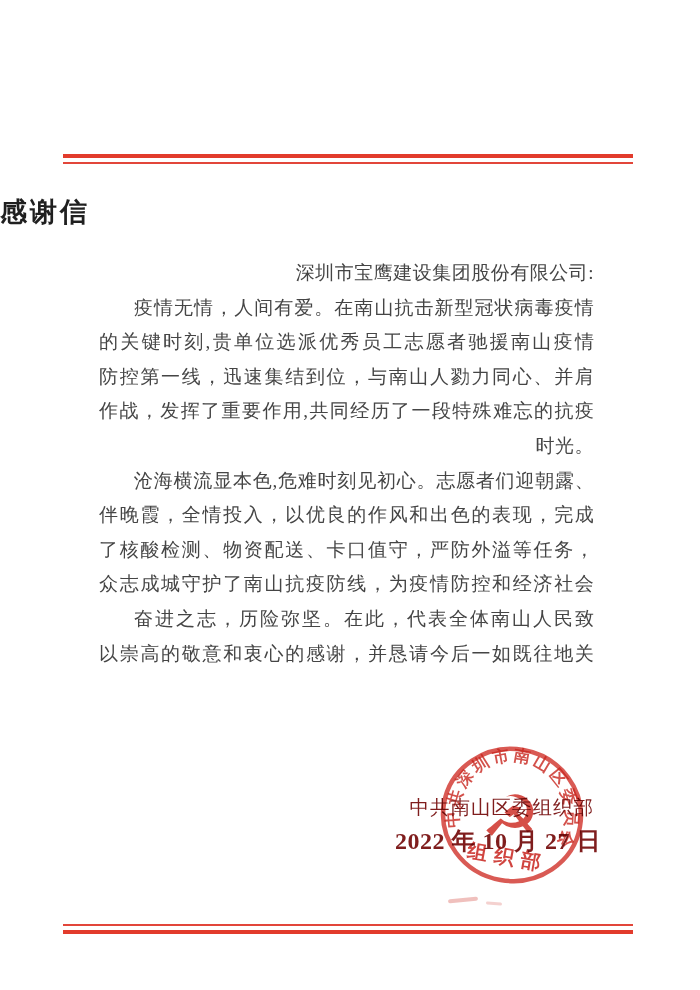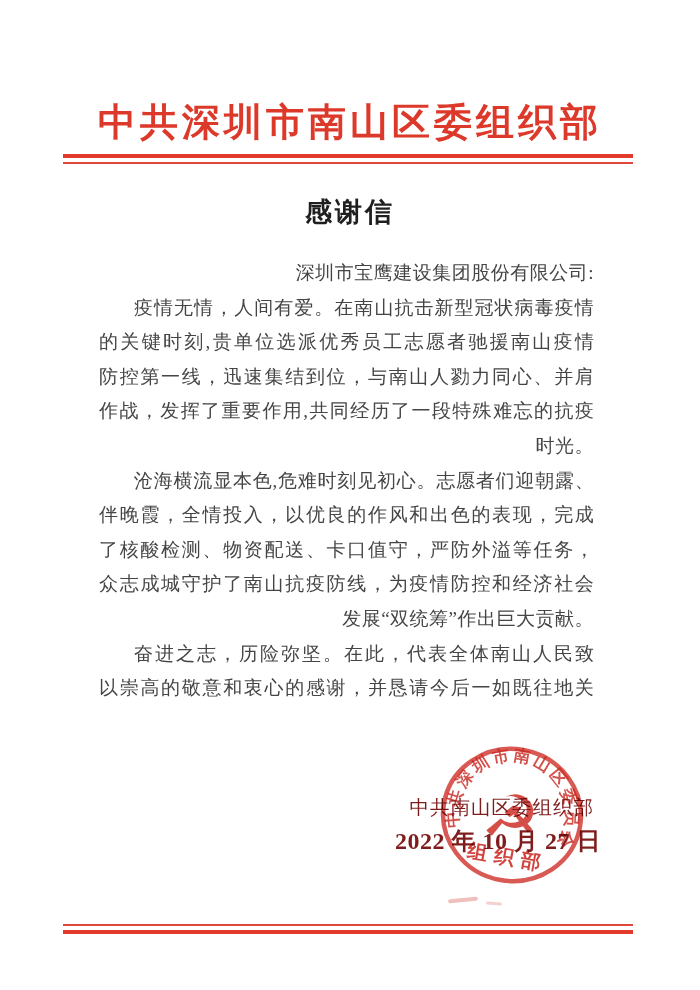--- a/index.html
+++ b/index.html
@@ -20,21 +20,21 @@
     white-space:nowrap;
   }
   .rule{position:absolute;left:63px;width:570px;background:#e23b2c;}
   .rule-header-thick{top:154px;height:3.5px;}
   .rule-header-thin{top:162px;height:1.5px;background:#e2463a;}
   .rule-footer-thin{top:924px;height:1.5px;background:#e2463a;}
   .rule-footer-thick{top:930px;height:3.5px;}
   
   .doc-title{
     position:absolute;top:194px;left:0;width:700px;
-    text-align:center;
+    text-align:left;
     font-size:27px;font-weight:700;letter-spacing:3px;
     color:#1f1f1f;
   }
   
   .body-block{
     position:absolute;top:256px;left:99px;width:495px;
     color:#454545;
     font-size:19px;
     text-align:right;
   }
@@ -85,21 +85,20 @@
     background:rgba(205,45,35,.22);
     border-radius:2px;
     transform:rotate(5deg);
   }
 </style>
 </head>
 <body>
 
 <div class="page">
 
-  <div class="masthead">中共深圳市南山区委组织部</div>
   <div class="rule rule-header-thick"></div>
   <div class="rule rule-header-thin"></div>
 
   <div class="doc-title">感谢信</div>
 
   <div class="body-block" id="body-lines">
       <div class="body-line">深圳市宝鹰建设集团股份有限公司:</div>
       <div class="body-line j ind">
         <span>疫</span>
         <span>情</span>
@@ -302,21 +301,20 @@
         <span>疫</span>
         <span>情</span>
         <span>防</span>
         <span>控</span>
         <span>和</span>
         <span>经</span>
         <span>济</span>
         <span>社</span>
         <span>会</span>
       </div>
-      <div class="body-line">发展“双统筹”作出巨大贡献。</div>
       <div class="body-line j ind">
         <span>奋</span>
         <span>进</span>
         <span>之</span>
         <span>志</span>
         <span>，</span>
         <span>历</span>
         <span>险</span>
         <span>弥</span>
         <span>坚</span>

